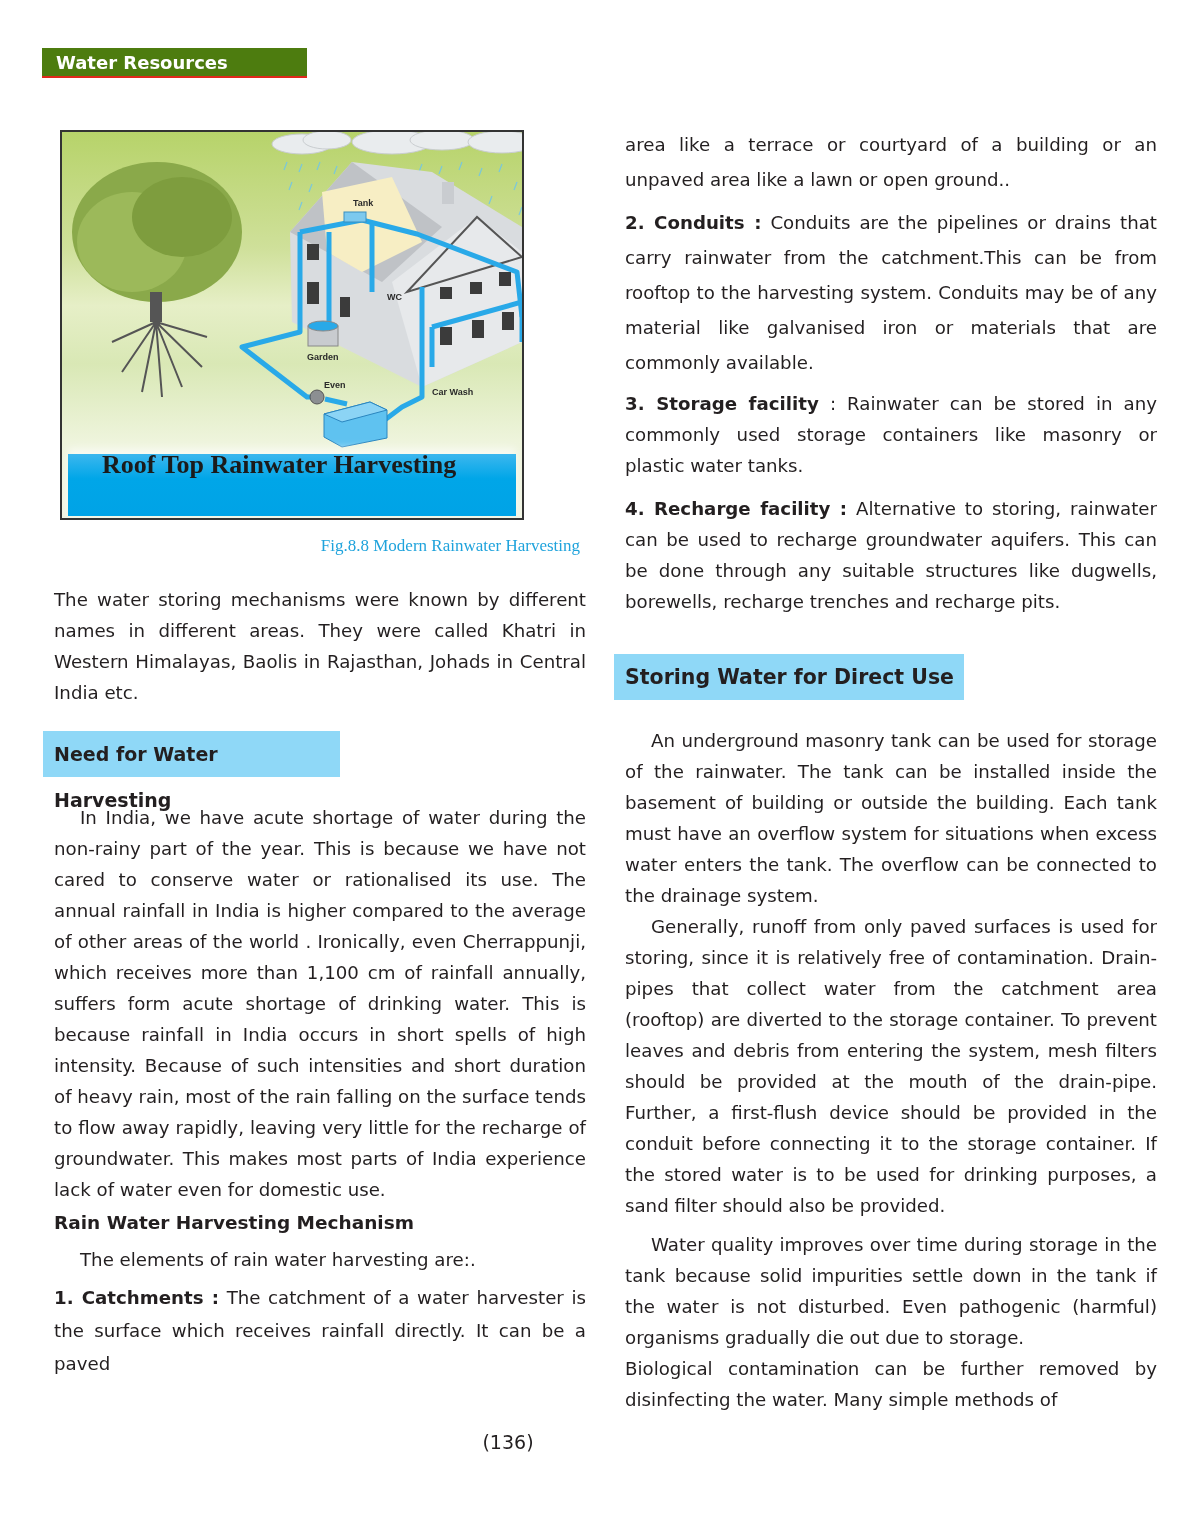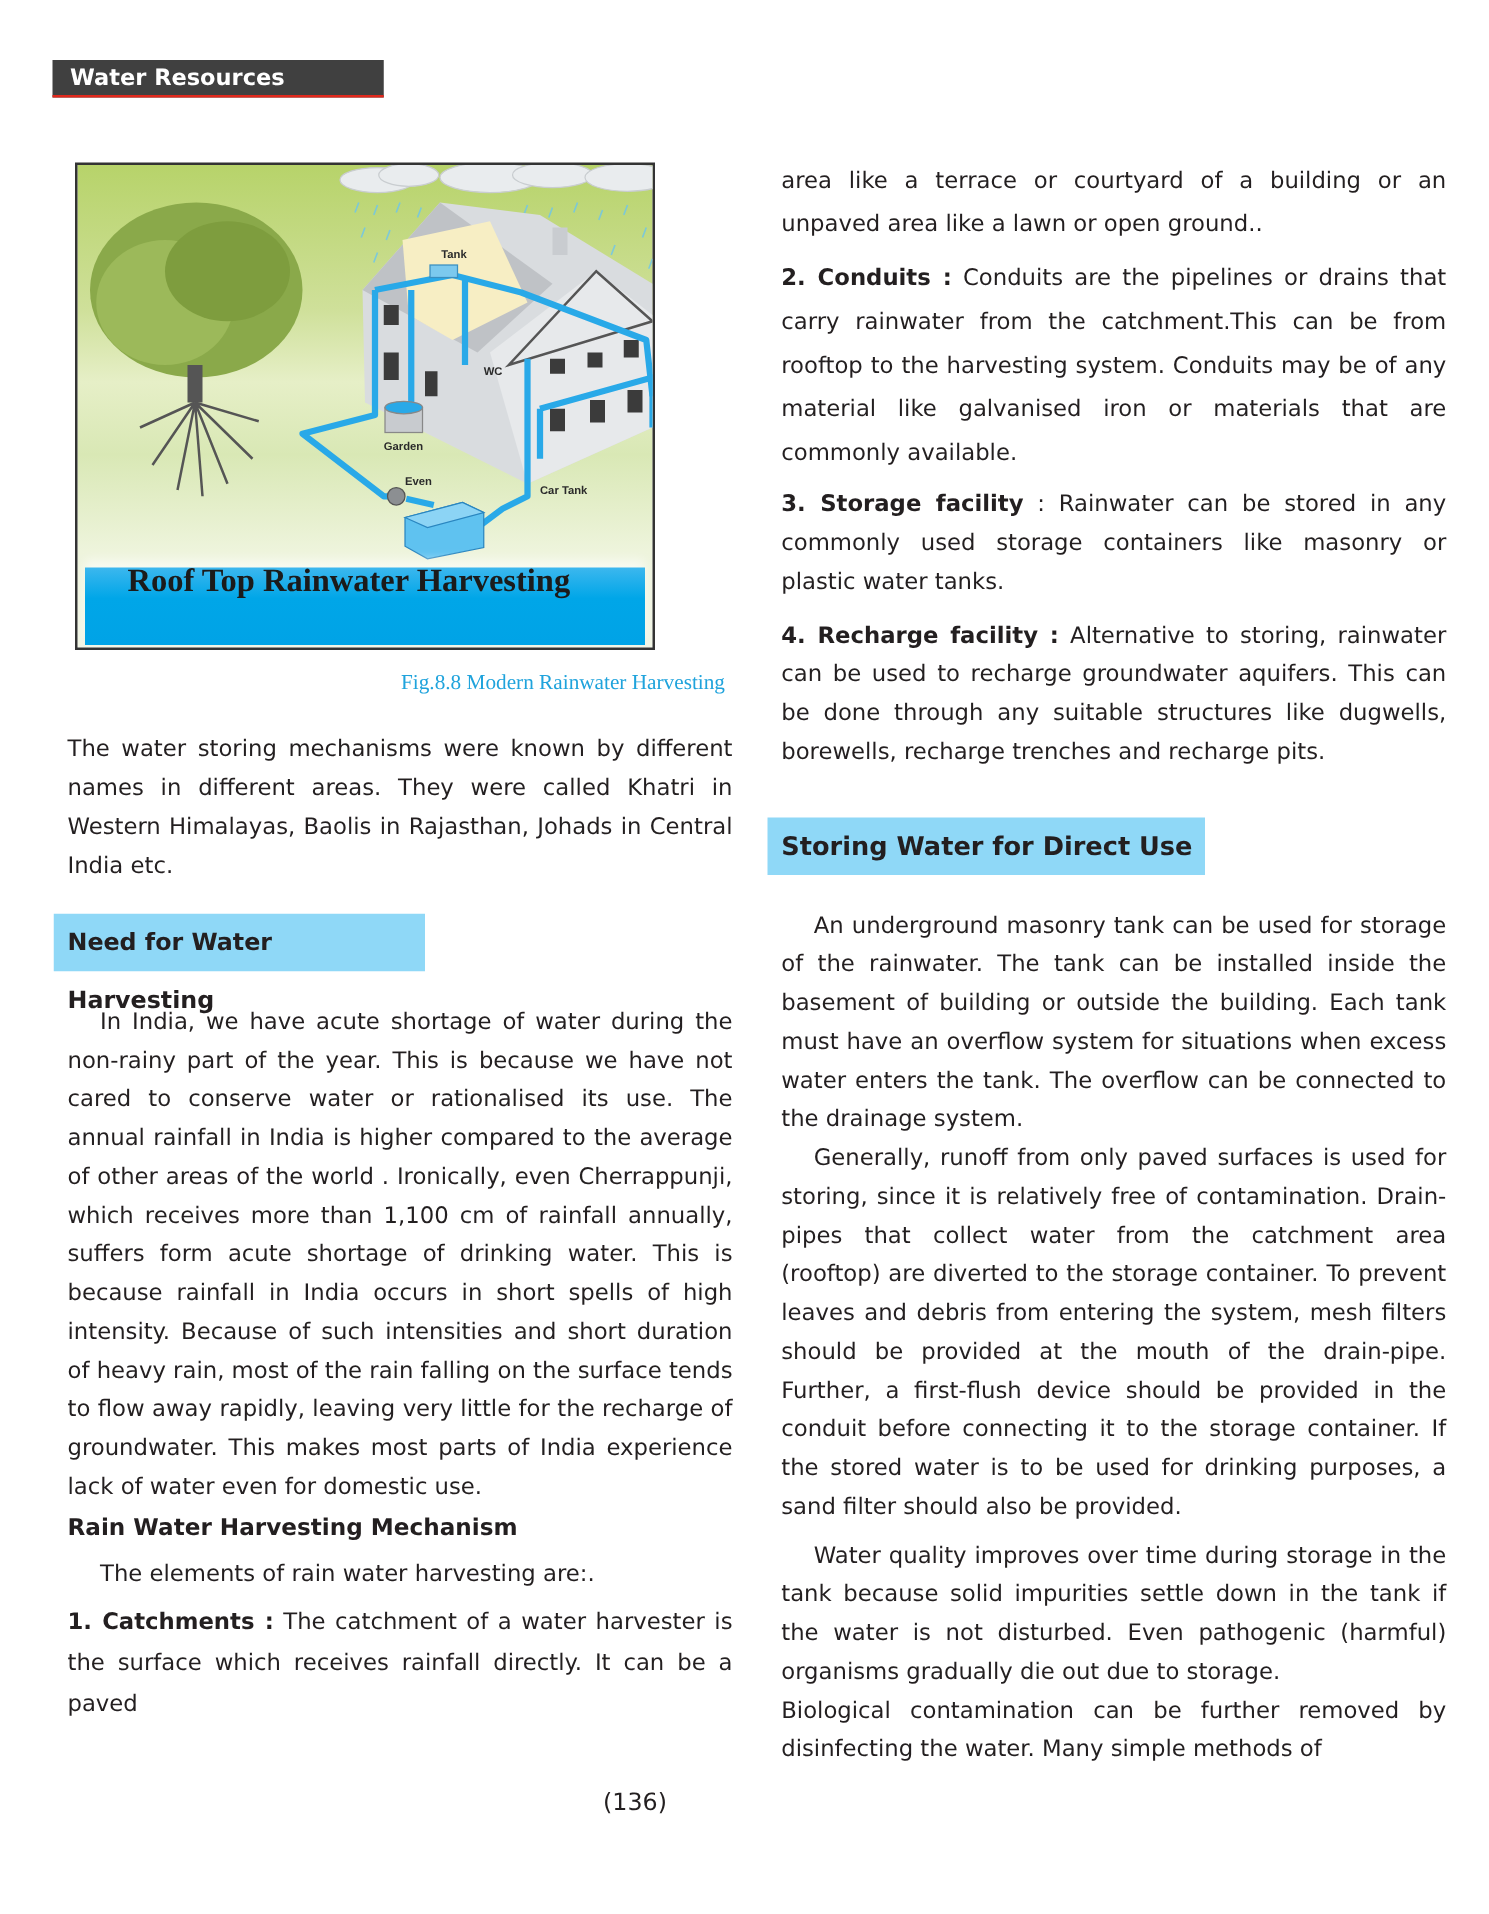--- a/index.html
+++ b/index.html
@@ -1,21 +1,21 @@
 <!DOCTYPE html>
 <html><head>
 <meta charset="utf-8">
 <style>
   * { box-sizing: border-box; margin: 0; padding: 0; }
   html, body { width: 1191px; height: 1531px; background: #ffffff; overflow: hidden; }
   body { position: relative; font-family: "DejaVu Sans", sans-serif; color: #231f20; }
 
   .chapter-tag {
     position: absolute; left: 42px; top: 48px; width: 265px; height: 30px;
-    background: #404040; border-bottom: 2px solid #e0281c;
+    background: #4d7c0f; border-bottom: 2px solid #e0281c;
     color: #fff; font-weight: bold; font-size: 18px; line-height: 30px; padding-left: 14px;
   }
 
   .figure {
     position: absolute; left: 60px; top: 130px; width: 464px; height: 390px;
     border: 2px solid #333; overflow: hidden;
     background: linear-gradient(180deg, #b7d36a 0%, #cfe09a 30%, #e6efc7 45%, #d9e8b5 60%, #eef4dc 80%, #f2f6e6 100%);
   }
   .fig-title-band {
     position: absolute; left: 6px; right: 6px; top: 322px; bottom: 2px;
@@ -140,21 +140,21 @@
     <g>
       <polygon points="262,282 308,270 325,278 325,306 280,315 262,305" fill="#5fc2f0" stroke="#2a86c0"></polygon>
       <polygon points="262,282 308,270 325,278 280,290" fill="#8cd4f5" stroke="#2a86c0"></polygon>
     </g>
   </svg>
   <div class="fig-label" style="left:291px;top:66px;">Tank</div>
   <div class="fig-label" style="left:325px;top:160px;">WC</div>
   <div class="fig-label" style="left:245px;top:220px;">Garden</div>
   <div class="fig-label" style="left:466px;top:220px;color:#777;">Garden</div>
   <div class="fig-label" style="left:262px;top:248px;">Even</div>
-  <div class="fig-label" style="left:370px;top:255px;">Car Tank</div>
+  <div class="fig-label" style="left:370px;top:255px;">Car Wash</div>
   <div class="fig-title-band"></div>
   <div class="fig-title">Roof Top Rainwater Harvesting</div>
 </div>
 
 <div class="caption">Fig.8.8 Modern Rainwater Harvesting</div>
 
 <div class="col left-col" style="top:584px;">
   <p>The water storing mechanisms were known by different names in different areas. They were called Khatri in Western Himalayas, Baolis in Rajasthan, Johads in Central India etc.</p>
 </div>
 

